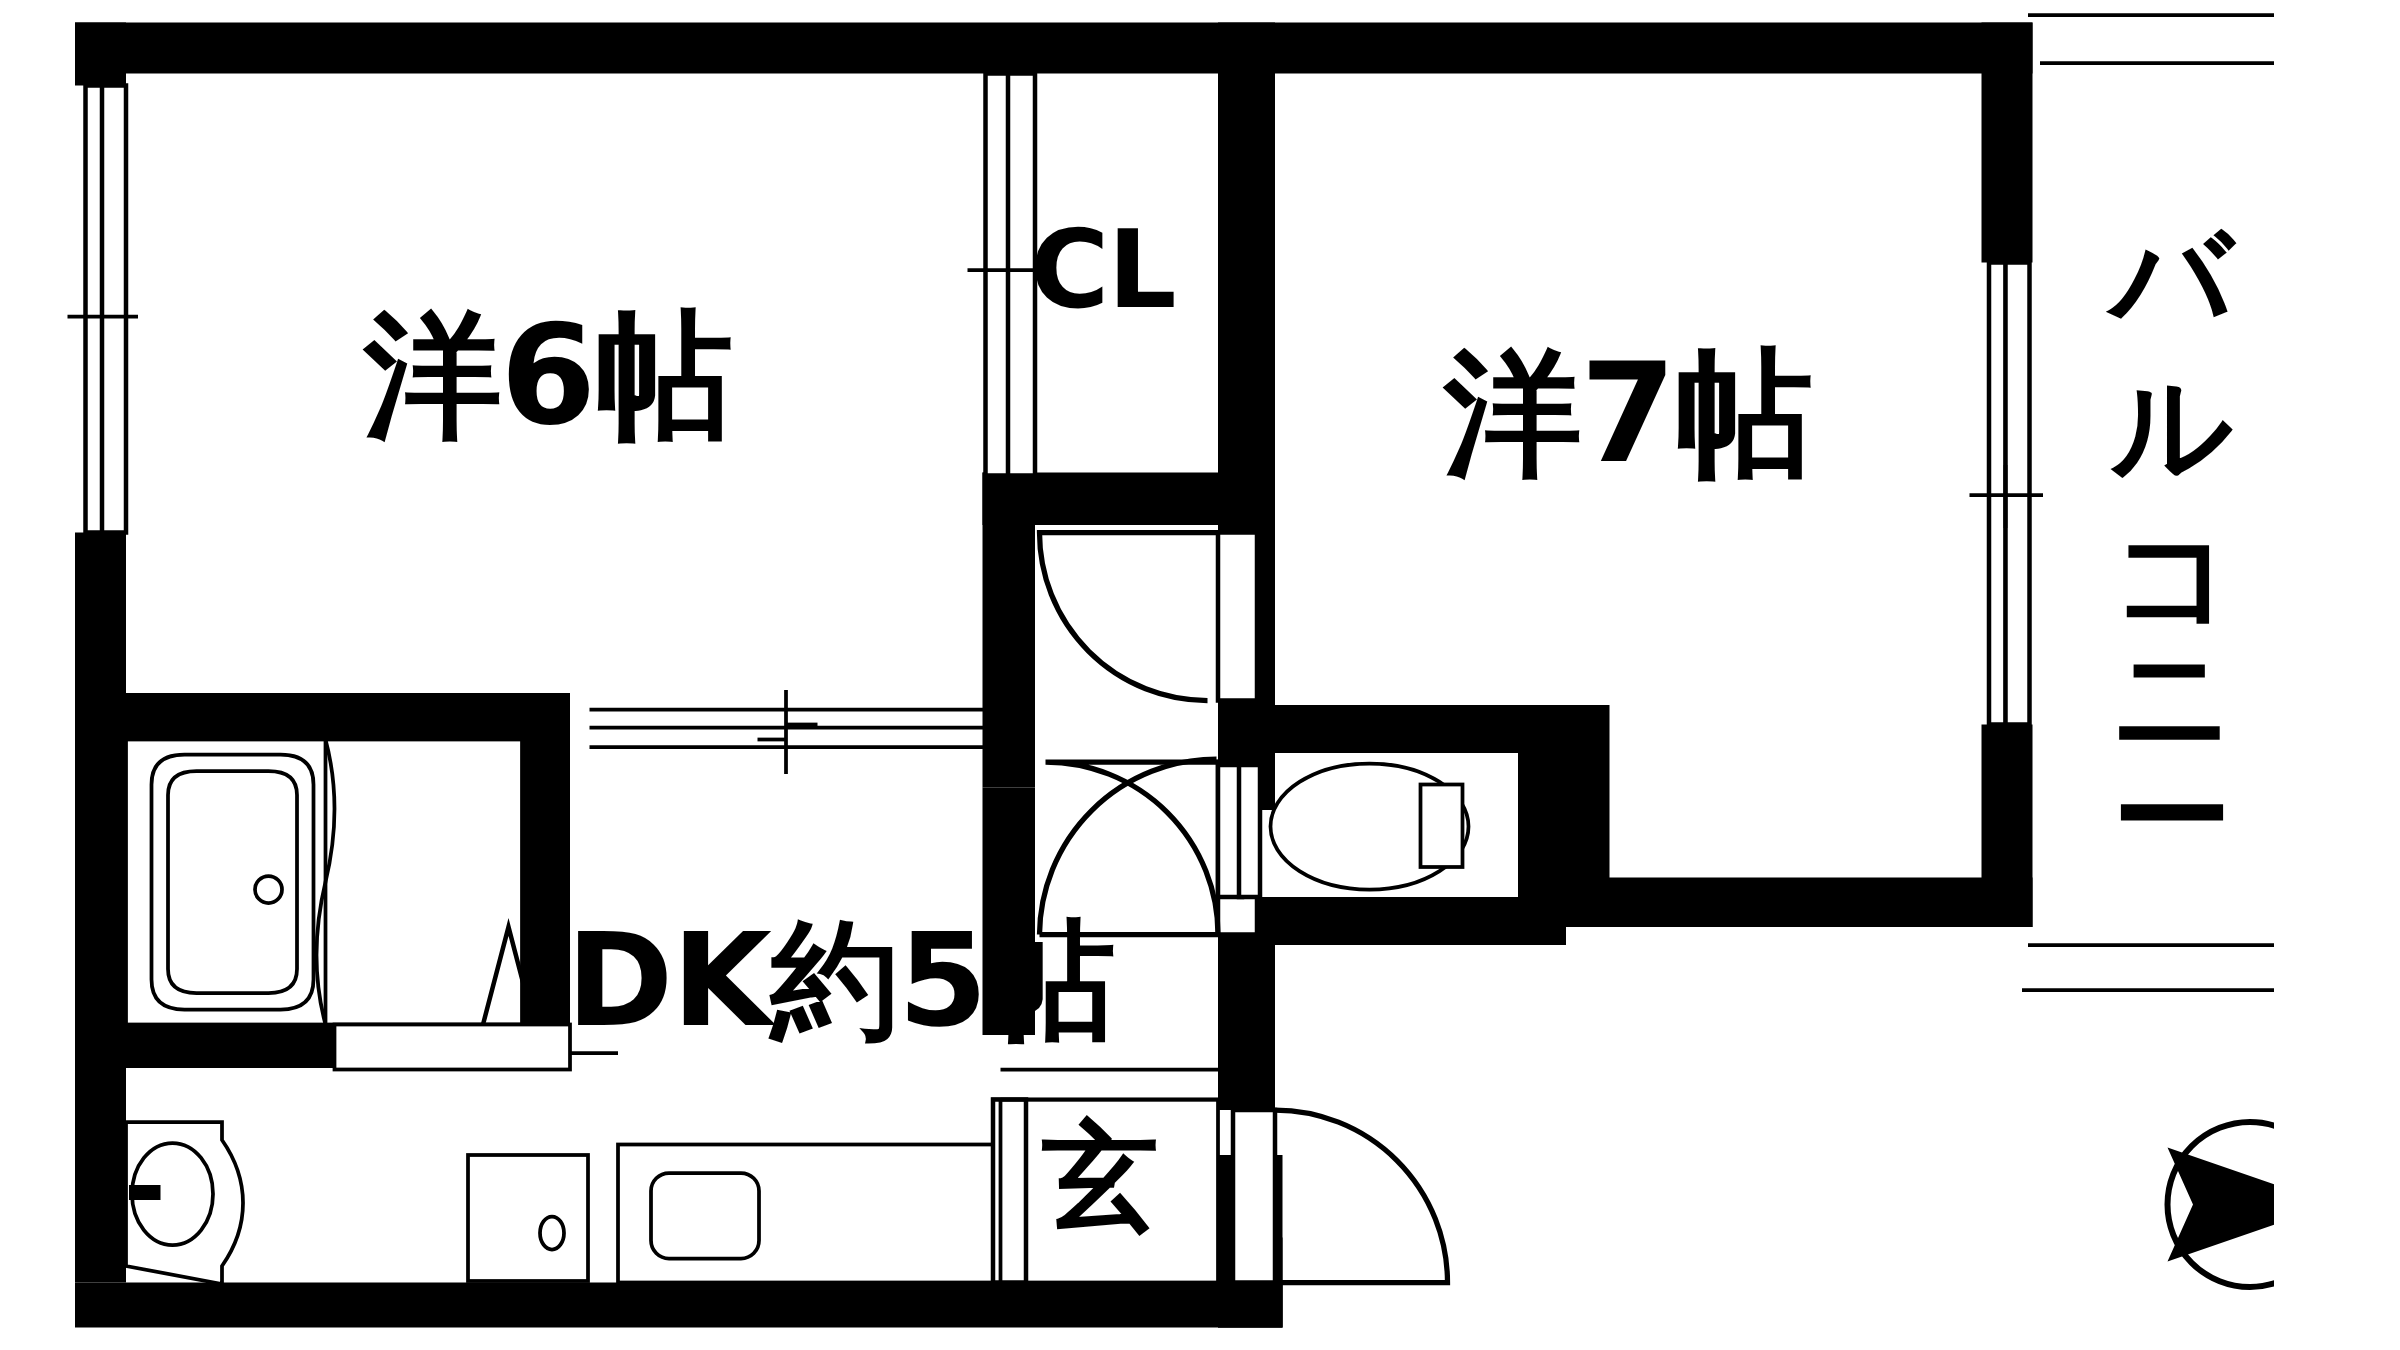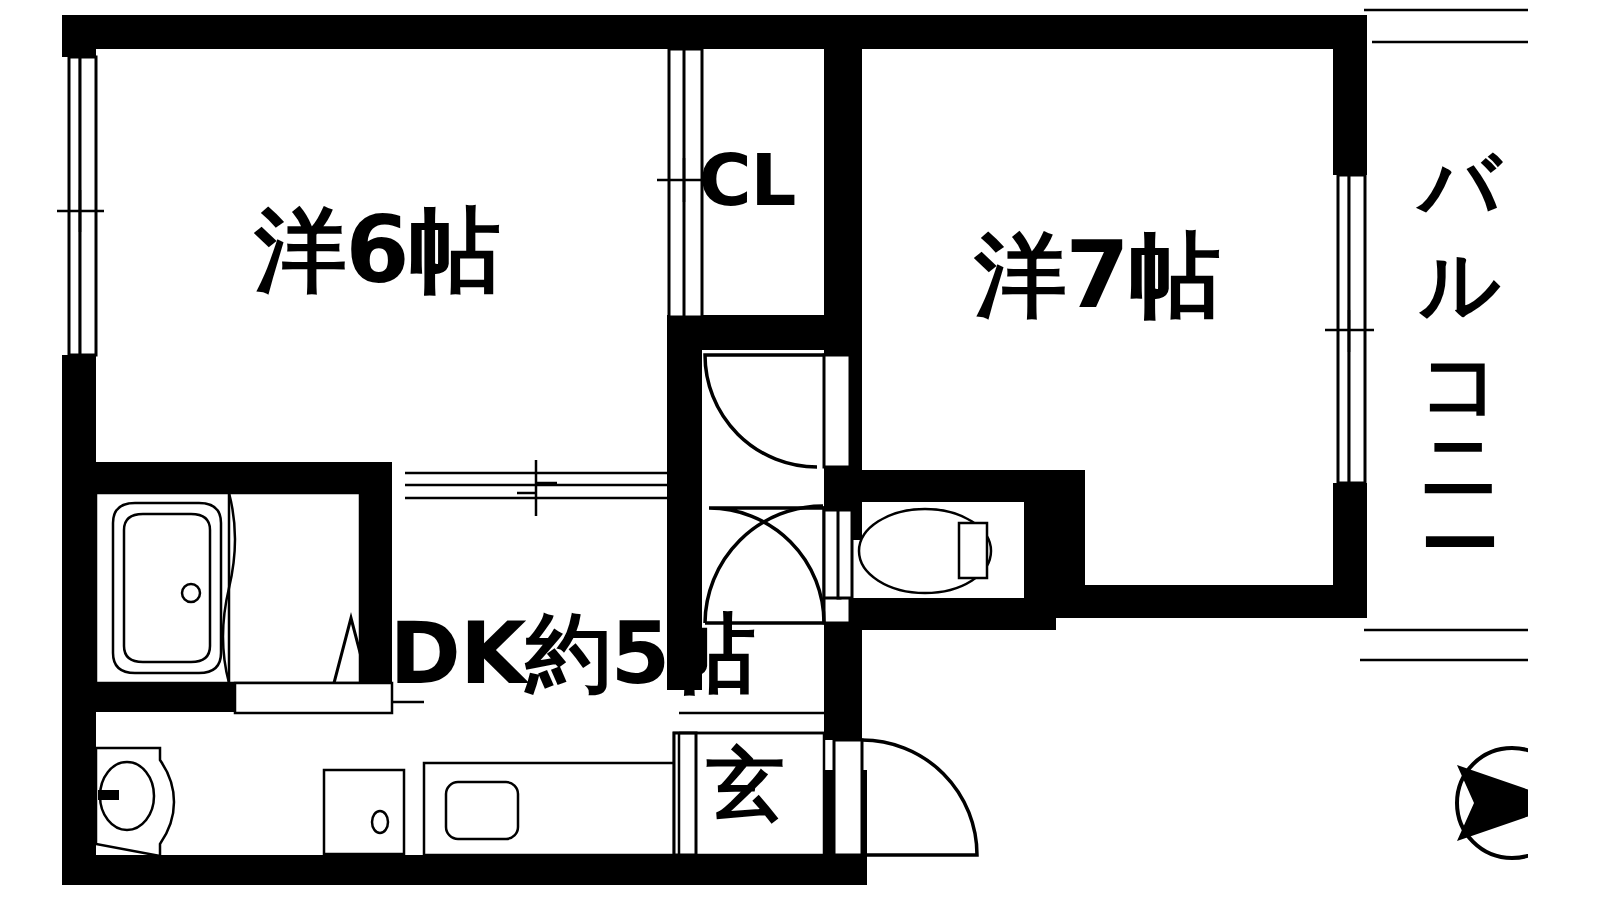--- a/index.html
+++ b/index.html
@@ -7,21 +7,20 @@
     padding: 0;
     background: #ffffff;
   }
   #plan-root {
     position: relative;
     width: 1516px;
     height: 900px;
     background: #ffffff;
     font-family: "DejaVu Sans", "Liberation Sans", sans-serif;
     overflow: hidden;
-    margin-left: 12px;
   }
   svg.floorplan {
     display: block;
     width: 1600px;
     height: 900px;
   }
   .wall      { fill: #000000; }
   .thin      { fill: none; stroke: #000000; stroke-width: 3; }
   .hair      { fill: none; stroke: #000000; stroke-width: 2.5; }
   .fixture-thin { fill: #ffffff; stroke: #000000; stroke-width: 2.5; }

